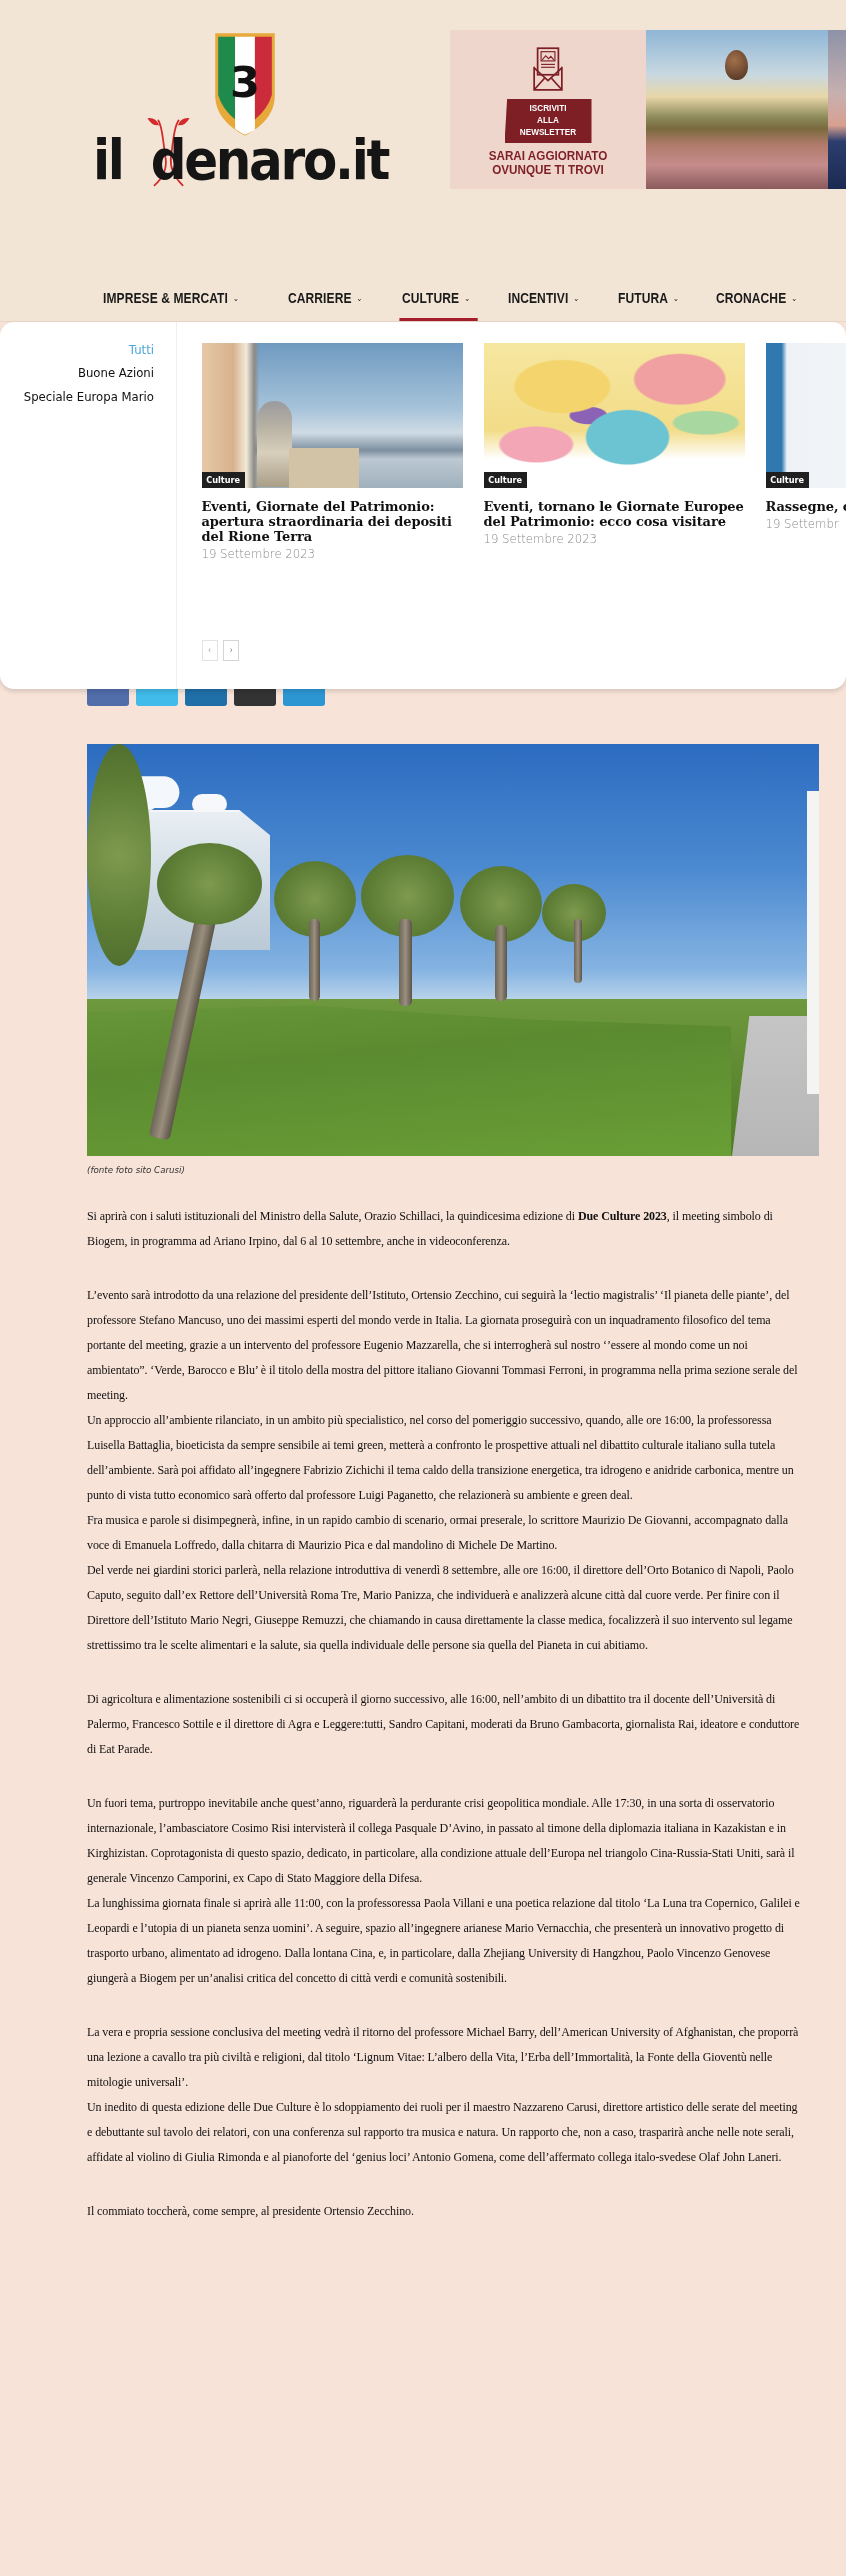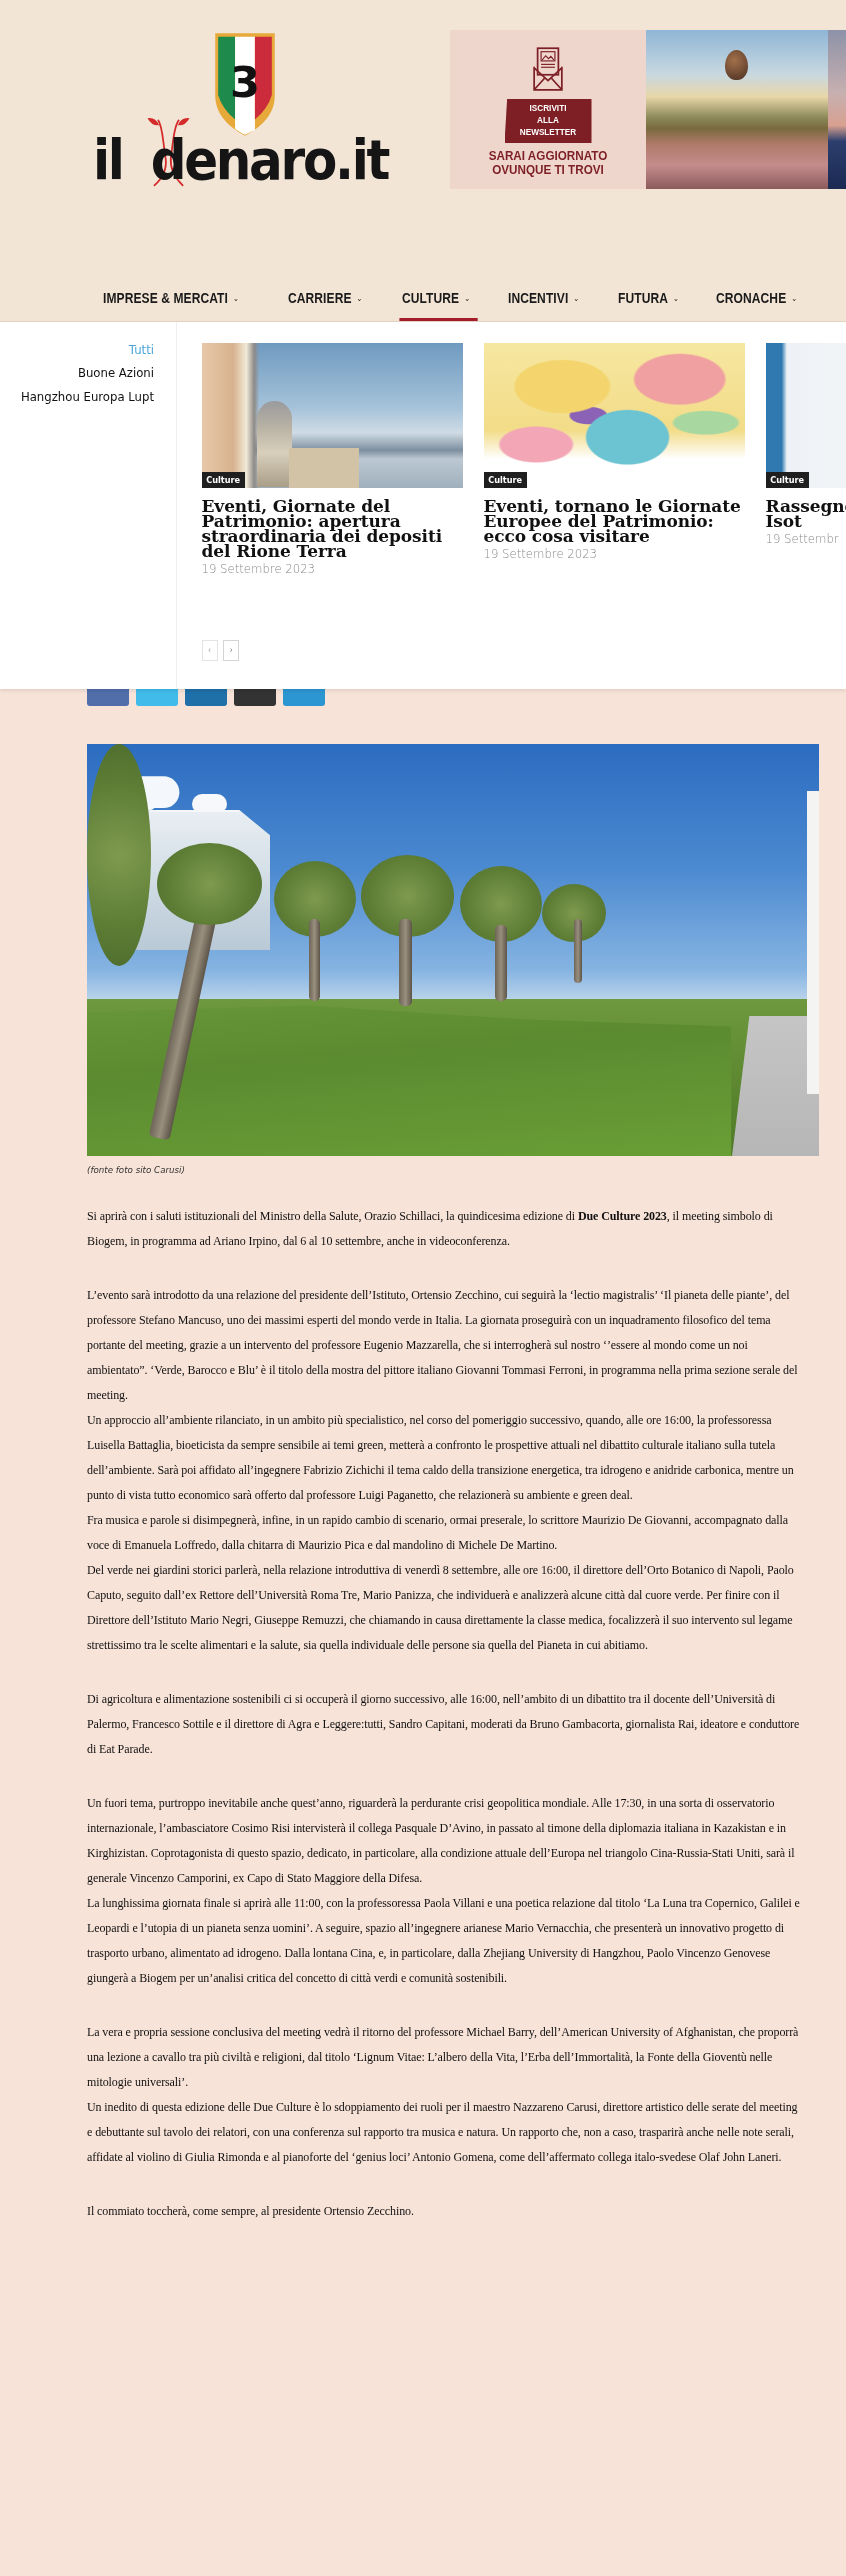--- a/index.html
+++ b/index.html
@@ -85,20 +85,21 @@
   .nav-item.active::after {
     content: ""; position: absolute; left: -3.5px; right: -8.2px; bottom: 0;
     height: 3.5px; background: #a31d2b;
   }
 
   
   .mega {
     position: absolute; left: 0; top: 322px; width: 846px; height: 367px;
     background: #fff; display: flex; z-index: 5;
     box-shadow: 0 2.3px 4.7px rgba(0,0,0,0.12);
+    border-radius: 14px;
   }
   .mega-side {
     width: 177px; border-right: 1.2px solid #efefef;
     padding-top: 23px; padding-right: 22px; text-align: right;
   }
   .mega-side a {
     display: block; font-family: "DejaVu Sans", sans-serif; font-size: 11.7px;
     color: #111; text-decoration: none; margin-bottom: 11.7px; line-height: 11.7px;
   }
   .mega-side a.active { color: #4aa6d9; }
@@ -133,21 +134,21 @@
   .card-img.img3 {
     background: linear-gradient(90deg, #2f79b0 0%, #2f79b0 6%, #eef2f6 8%, #f6f7f8 60%, #dde3e8 100%);
   }
   .cat-tag {
     position: absolute; left: 0; bottom: 0; background: #1f1f1f; color: #fff;
     font-family: "DejaVu Sans", sans-serif; font-weight: 700; font-size: 8.2px;
     padding: 3.5px 5.2px 2.9px 4.7px;
   }
   .card-title {
     margin-top: 10.5px; font-family: "DejaVu Serif", serif; font-weight: 700;
-    font-size: 17px; line-height: 15px; color: #111; letter-spacing: -0.1px;
+    font-size: 13px; line-height: 15px; color: #111; letter-spacing: -0.1px;
   }
   .card-date {
     margin-top: 3.5px; font-family: "DejaVu Sans", sans-serif; font-size: 11.7px;
     color: #8a8a8a; font-weight: 300;
   }
   .pager { position: absolute; left: 24.5px; top: 318px; display: flex; gap: 5.2px; }
   .pager-btn {
     width: 16.3px; height: 21px; border: 0.6px solid #e3e3e3; background: #fff;
     display: flex; align-items: center; justify-content: center;
     color: #999; font-size: 8.2px;
@@ -276,21 +277,21 @@
   <div class="nav-item">
     <span>CRONACHE</span>
       <span class="chev">⌄</span>
   </div>
 </nav>
 
 <div class="mega">
   <div class="mega-side">
     <a class="active">Tutti</a>
     <a>Buone Azioni</a>
-    <a>Hangzhou Europa Lupt</a>
+    <a>Speciale Europa Mario</a>
   </div>
   <div class="mega-main">
     <div class="cards">
       <div class="card">
         <div class="card-img img1">
           <div class="dome"></div>
           <div class="bldg"></div>
           <span class="cat-tag">Culture</span>
         </div>
         <div class="card-title">Eventi, Giornate del Patrimonio: apertura straordinaria dei depositi del Rione Terra</div>

